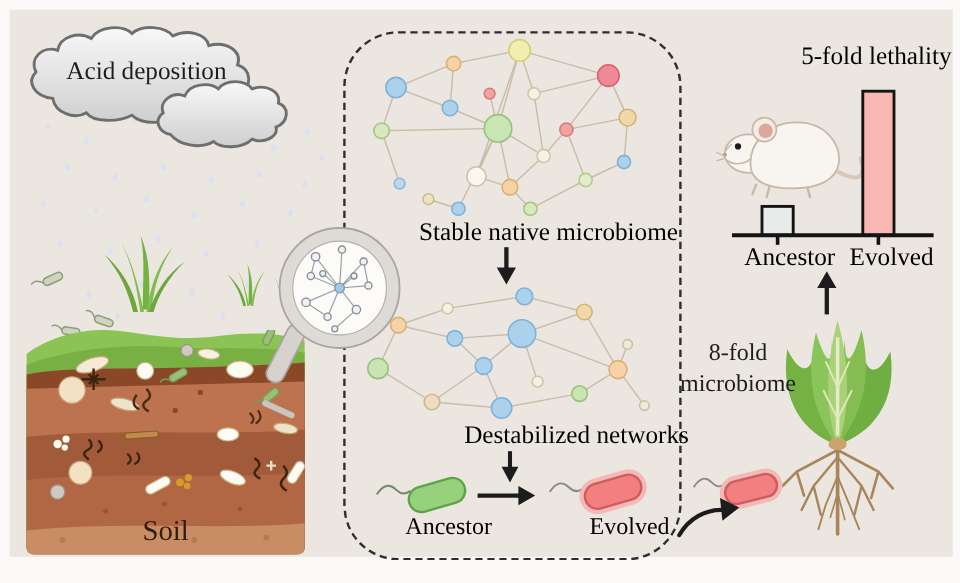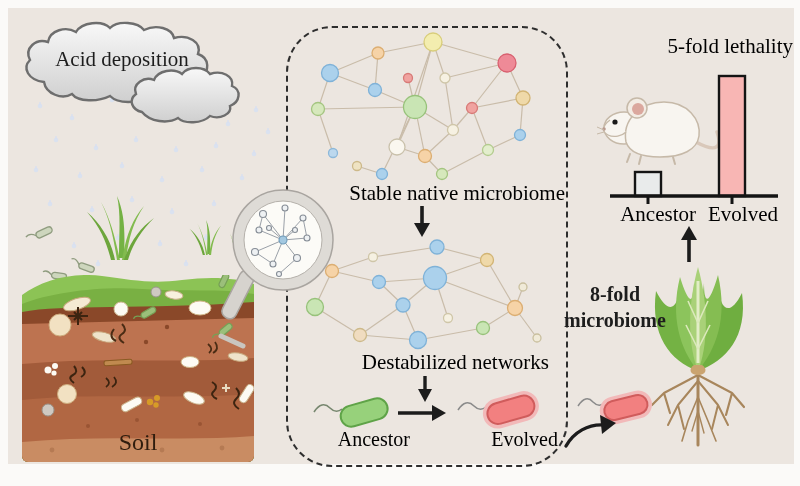--- a/index.html
+++ b/index.html
@@ -1,19 +1,19 @@
 <!DOCTYPE html>
 <html><head>
 <meta charset="utf-8">
 <style>
   html,body{margin:0;padding:0;background:#fbfaf8;}
   #canvas{position:relative;width:800px;height:486px;overflow:hidden;background:#fbfaf8;
           font-family:"Liberation Serif","DejaVu Serif",serif;color:#1d1d1d;}
   .panel-bg{position:absolute;left:8px;top:8px;width:786px;height:456px;background:#ECE6E0;}
-  .abs{position:absolute;font-weight:bold;}
+  .abs{position:absolute;}
   .label{position:absolute;text-align:right;color:#000000;}
   .dashed-box{position:absolute;left:286px;top:26px;width:282px;height:441px;
               border:2px dashed #2e2e2e;border-radius:46px;box-sizing:border-box;}
   .net-label{font-size:21px;}
   .small-label{font-size:20px;}
   .chart-title{font-size:21px;}
   .spread-text{font-size:20px;line-height:26px;text-align:center;}
   svg{position:absolute;overflow:visible;}
 </style>
 </head>
@@ -314,21 +314,21 @@
       <circle cx="15" cy="69" r="8.5" fill="#c9e5b4" stroke="#97c27a" stroke-width="1.3"></circle>
       <circle cx="103" cy="67" r="7" fill="#abd1ec" stroke="#7fb2d8" stroke-width="1.3"></circle>
       <circle cx="148" cy="80" r="4.5" fill="#f6f1e2" stroke="#cfc6a8" stroke-width="1.3"></circle>
       <circle cx="223" cy="49" r="4" fill="#f0ead8" stroke="#c9bf9e" stroke-width="1.3"></circle>
       <circle cx="215" cy="70" r="7.5" fill="#f6d3a7" stroke="#dcae72" stroke-width="1.3"></circle>
       <circle cx="183" cy="90" r="6.5" fill="#c9e5b4" stroke="#97c27a" stroke-width="1.3"></circle>
       <circle cx="60" cy="97" r="6.5" fill="#f0dcc0" stroke="#cdb98a" stroke-width="1.3"></circle>
       <circle cx="118" cy="102" r="8.5" fill="#abd1ec" stroke="#7fb2d8" stroke-width="1.3"></circle>
       <circle cx="237" cy="100" r="4" fill="#f0ead8" stroke="#c9bf9e" stroke-width="1.3"></circle>
     </svg>
-  <div class="label net-label" style="left:279px;top:350px;width:270px;">Destabilized networks</div>
+  <div class="label net-label" style="left:304px;top:350px;width:270px;">Destabilized networks</div>
 
   <svg style="left:412px;top:374px;" width="26" height="30">
     <line x1="13" y1="2" x2="13" y2="17" stroke="#1c1c1c" stroke-width="3.4"></line>
     <polygon points="6,15 20,15 13,28" fill="#1c1c1c"></polygon>
   </svg>
   <svg style="left:394px;top:400px;" width="58" height="26">
     <line x1="4" y1="13" x2="40" y2="13" stroke="#1c1c1c" stroke-width="3.6"></line>
     <polygon points="38,5 38,21 52,13" fill="#1c1c1c"></polygon>
   </svg>
 

